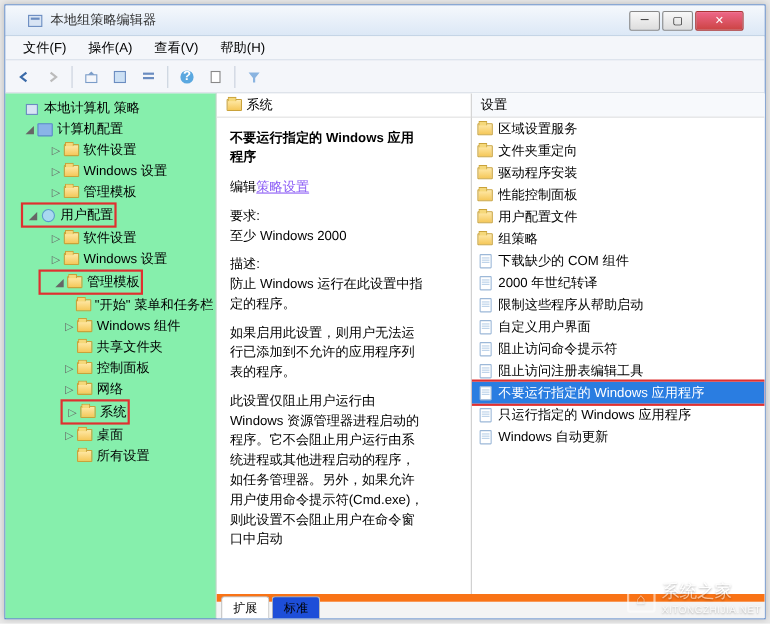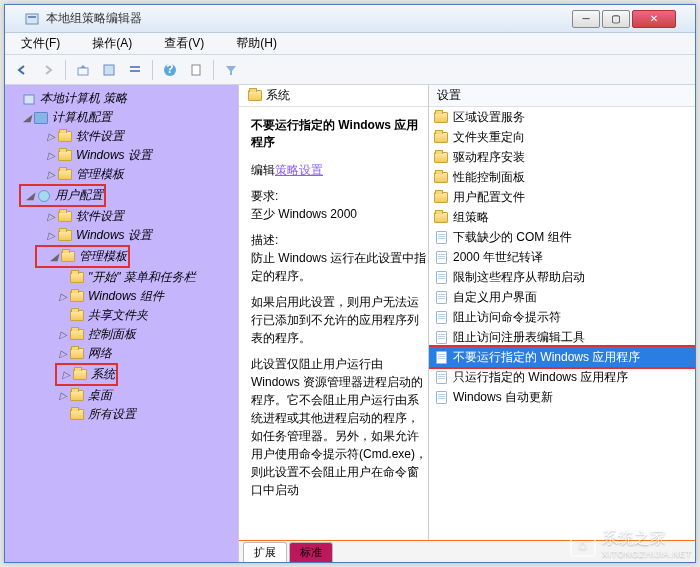--- a/index.html
+++ b/index.html
@@ -7,48 +7,48 @@
 
 .window { position: absolute; left: 4px; top: 4px; width: 692px; height: 559px; background: #fff; border: 1px solid #4a7bc2; box-shadow: 0 0 6px rgba(0,0,0,0.2); }
 
 .titlebar { height: 28px; background: linear-gradient(#f5f8fc, #dce8f6); display: flex; align-items: center; padding: 0 19px; border-bottom: 1px solid #b8cce0; }
 .title-icon { width: 16px; height: 16px; margin-right: 6px; }
 .title-text { flex: 1; color: #333; }
 .winbtns { display: flex; gap: 2px; }
 .winbtn { width: 28px; height: 18px; border: 1px solid #888; background: linear-gradient(#f8f8f8,#ddd); border-radius: 2px; display: flex; align-items: center; justify-content: center; font-size: 10px; cursor: pointer; }
 .winbtn.close { background: linear-gradient(#e68,#c44); border-color: #a33; color: #fff; width: 44px; }
 
-.menubar { height: 22px; display: flex; align-items: center; padding: 0 6px; background: #f4f6fa; border-bottom: 1px solid #d0d8e4; gap: 12px; }
+.menubar { height: 22px; display: flex; align-items: center; padding: 0 6px; background: #f4f6fa; border-bottom: 1px solid #d0d8e4; gap: 0; }
 .menuitem { padding: 2px 10px; cursor: pointer; }
 
 .toolbar { height: 30px; display: flex; align-items: center; padding: 0 6px; background: #f4f6fa; border-bottom: 1px solid #cfd6e0; gap: 4px; }
 .tbtn { width: 22px; height: 22px; display: flex; align-items: center; justify-content: center; border: 1px solid transparent; border-radius: 2px; cursor: pointer; }
 .tsep { width: 1px; height: 20px; background: #c8d0dc; margin: 0 2px; }
 
 .body { display: flex; height: calc(100% - 80px); }
-.tree-pane { width: 234px; border-right: 1px solid #ccc; overflow: auto; padding: 4px 2px; background: #c4b5fd; font-style: italic; }
+.tree-pane { width: 192px; border-right: 1px solid #ccc; overflow: auto; padding: 4px 2px; background: #86efac; }
 .tree-row { display: flex; align-items: center; height: 19px; white-space: nowrap; cursor: pointer; }
 .twisty { width: 12px; text-align: center; color: #666; font-size: 10px; }
 .ticon { width: 16px; height: 14px; display: inline-flex; align-items: center; justify-content: center; margin-right: 3px; }
 .folder-i { width: 14px; height: 11px; background: linear-gradient(#ffe9a8,#f5c85a); border: 1px solid #c9a23a; border-radius: 1px; position: relative; }
 .folder-i::before { content:""; position:absolute; top:-3px; left:0; width:6px; height:3px; background:#f5d87a; border:1px solid #c9a23a; border-bottom:none; border-radius:1px 1px 0 0; }
 .comp-i { width: 14px; height: 12px; background: #8ab4e8; border: 1px solid #5a88c8; border-radius: 1px; }
 .user-i { width: 12px; height: 12px; border-radius: 50%; background: #a8d8f0; border: 1px solid #5a9cc8; }
 .redbox { border: 2px solid #e03030; padding: 0 1px; }
 
 .content-pane { flex: 1; position: relative; background: #fff; }
 .content-head { height: 22px; display: flex; align-items: center; padding: 0 8px; border-bottom: 1px solid #e0e0e0; }
 .content-body { display: block; padding: 10px 12px; height: calc(100% - 44px); overflow: hidden; width: 200px; }
 .content-body .title-line { font-weight: bold; margin-bottom: 10px; }
 .content-body .link { color: #8b5cf6; text-decoration: underline; cursor: pointer; }
 .content-body .para { margin: 8px 0; line-height: 1.5; }
 
-.tabs { position: absolute; left: 0; right: 0; bottom: 0; height: 22px; border-top: 1px solid #f97316; display: flex; align-items: flex-end; padding: 0 4px; background: #f4f4f4; margin-top: 20px; }
+.tabs { position: absolute; left: 0; right: 0; bottom: 0; height: 22px; border-top: 7px solid #f97316; display: flex; align-items: flex-end; padding: 0 4px; background: #f4f4f4; margin-top: 20px; }
 .tab { padding: 2px 10px; border: 1px solid #bbb; border-bottom: none; background: #fff; margin-right: 2px; border-radius: 3px 3px 0 0; cursor: pointer; font-size: 11px; }
-.tab.inactive { background: #be185d; font-family: Liberation Serif, serif; }
+.tab.inactive { background: #1d4ed8; font-family: Liberation Serif, serif; }
 
 .right-list { position: absolute; right: 0; top: 0; width: 267px; bottom: 22px; border-left: 1px solid #ccc; background: #fff; }
 .right-head { height: 22px; display: flex; align-items: center; padding: 0 8px; border-bottom: 1px solid #e0e0e0; background: #f7f9fc; }
 .rl-scroll { overflow-y: scroll; height: calc(100% - 22px); }
 .rl-row { display: flex; align-items: center; height: 20px; padding: 0 4px; cursor: pointer; white-space: nowrap; }
 .rl-row.sel { background: #2a7de1; color: #fff; }
 .rl-row.redsel { outline: 2px solid #e03030; }
 .rl-icon { width: 16px; height: 14px; margin-right: 4px; display: inline-flex; align-items: center; justify-content: center; }
 .doc-i { width: 11px; height: 13px; background: #fff; border: 1px solid #9cb8d8; border-radius: 1px; position: relative; }
 .doc-i::after { content:""; position:absolute; top:2px; left:1px; right:1px; height:1px; background:#b8d0e8; box-shadow: 0 2px 0 #b8d0e8, 0 4px 0 #b8d0e8; }

